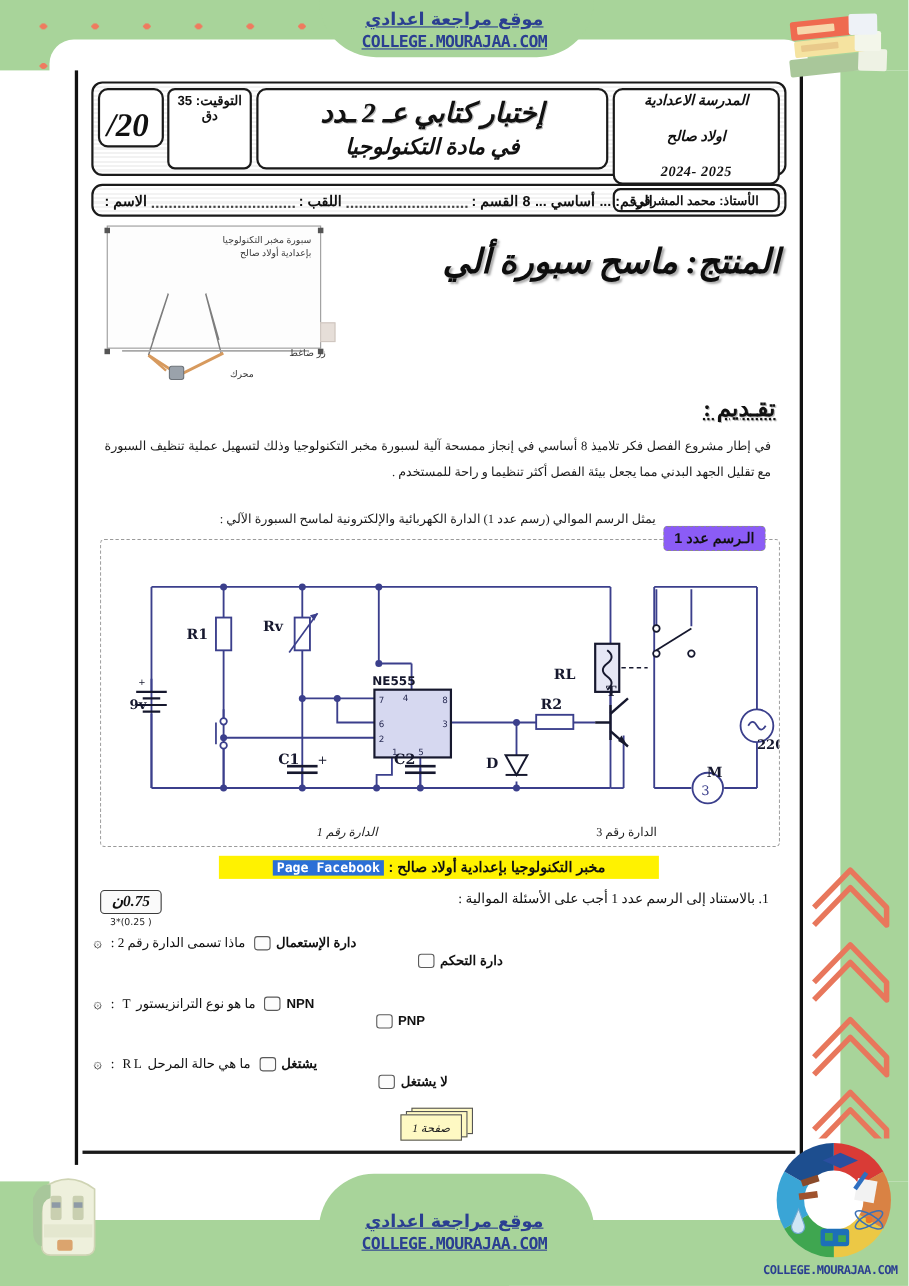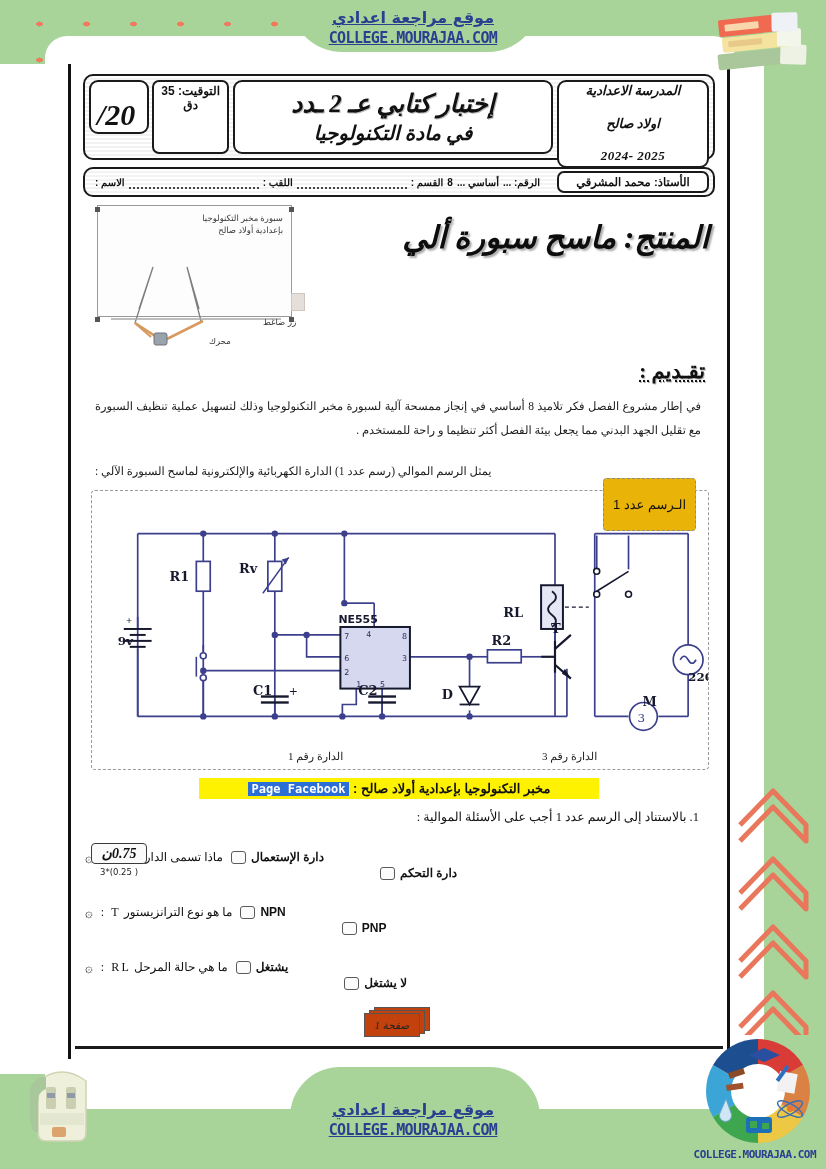--- a/index.html
+++ b/index.html
@@ -131,21 +131,21 @@
   .hdr-time {
     border:2px solid #1a1a1a; border-radius:7px; background:#fff;
     direction:rtl; text-align:center; font-size:12px; font-weight:bold;
     color:#111; padding:2px; font-family:"Liberation Sans", sans-serif;
   }
 
   
   .stu {
     margin:7px 4px 0 4px; border:2px solid #1a1a1a; border-radius:10px;
     height:30px; display:flex; flex-direction:row-reverse; align-items:center;
-    gap:4px; padding:0 10px; direction:rtl; font-size:10px; color:#111;
+    gap:4px; padding:0 10px; direction:rtl; font-size:13px; color:#111;
     font-family:"Liberation Sans", sans-serif;
     background: repeating-linear-gradient(0deg,#fff 0 2px,#f3f3f3 2px 4px);
   }
   .stu .lbl { font-weight:bold; white-space:nowrap; }
   .stu .dot-fill { border-bottom:2px dotted #444; height:14px; }
   .f1 { width:130px; } .f2 { width:110px; }
   .stu .cls { font-weight:bold; white-space:nowrap; }
 
   
   .prod { position:relative; margin:8px 6px 0 6px; height:150px; }
@@ -180,37 +180,37 @@
     font-family:"Liberation Serif", serif; font-weight:bold; font-size:21px;
     color:#111; text-shadow:1px 1px 0 #bbb;
   }
   .pres-h u { text-decoration-style: dotted; }
   .pres-p {
     margin:10px 18px 0 16px; direction:rtl; text-align:justify;
     font-size:11.5px; line-height:2.1; color:#1b1b1b;
     font-family:"Liberation Serif", serif;
   }
   .fig-lead {
-    margin:22px 18px 12px 16px; direction:rtl; text-align:left;
+    margin:22px 18px 12px 16px; direction:rtl; text-align:center;
     font-size:11.5px; color:#1b1b1b; font-family:"Liberation Serif", serif;
   }
 
   
   .diagram {
     position:relative; margin:8px 10px 0 12px; height:280px;
     border:1.6px dashed #9a9a9a; border-radius:4px;
   }
   .fig-tag {
-    position:absolute; right:12px; top:-13px; background:#eab308;
-    border:1.5px dashed #8a8a8a; border-radius:4px; padding:18px 9px;
-    direction:rtl; font-size:13px; font-weight:normal; color:#111;
+    position:absolute; right:12px; top:-13px; background:#8b5cf6;
+    border:1.5px dashed #8a8a8a; border-radius:4px; padding:3px 9px;
+    direction:rtl; font-size:13px; font-weight:bold; color:#111;
     font-family:"Liberation Sans", sans-serif;
   }
   .cap1 { position:absolute; left:196px; bottom:6px; direction:rtl; font-size:11px; color:#222;
-          font-family:"Liberation Serif", serif; }
+          font-family:"Liberation Serif", serif;font-style:italic; }
   .cap2 { position:absolute; left:450px; bottom:6px; direction:rtl; font-size:11px; color:#222;
           font-family:"Liberation Serif", serif; }
 
   
   .hl {
     position:relative; margin:8px auto 0 auto; width:400px;
     background:#fff200; border:0; padding:3px 10px; text-align:center;
     direction:rtl; font-size:13px; font-weight:bold; color:#111;
     font-family:"Liberation Sans", sans-serif;
   }
@@ -218,21 +218,21 @@
             font-family:"DejaVu Sans Mono", monospace; font-size:12px; }
 
   
   .qwrap { position:relative; margin:10px 6px 0 6px; }
   .score {
     position:absolute; left:6px; top:0; width:56px; text-align:center;
   }
   .score .box {
     border:1.5px solid #3b3b3b; border-radius:4px; background:#fafafa;
     font-family:"Liberation Serif", serif; font-style:italic; font-weight:bold;
-    font-size:14px; color:#111; padding:1px 2px; direction:rtl;margin-top:34px;
+    font-size:14px; color:#111; padding:1px 2px; direction:rtl;
   }
   .score .sub { font-size:8.5px; color:#222; margin-top:3px; }
   .q-head {
     direction:rtl; text-align:right; font-size:12.5px; color:#111;
     font-family:"Liberation Serif", serif; padding:0 14px 0 0;
   }
   .q-row {
     display:flex; flex-direction:row-reverse; align-items:center;
     direction:rtl; margin-top:9px; padding:0 22px 0 0; gap:8px;
   }
@@ -249,21 +249,21 @@
   .opt-lbl { font-size:12px; color:#111; font-family:"Liberation Sans", sans-serif;
              font-weight:bold; white-space:nowrap; }
   .opt-a { margin-right:48px; }
   .opt-b { margin-right:58px;margin-top:32px; }
 
   
   .pagenum {
     position:absolute; left:50%; transform:translateX(-50%); bottom:22px;
     width:70px; height:30px;
   }
-  .pagenum .sh { position:absolute; border:1.4px solid #555; background:#c2410c; }
+  .pagenum .sh { position:absolute; border:1.4px solid #555; background:#fef9c3; }
   .pagenum .s1 { left:10px; top:0; width:56px; height:24px; }
   .pagenum .s2 { left:5px; top:3px; width:56px; height:24px; }
   .pagenum .s3 { left:0; top:6px; width:56px; height:24px;
                  display:flex; align-items:center; justify-content:center; }
   .pagenum .txt { direction:rtl; font-size:10.5px; color:#222;
                   font-family:"Liberation Serif", serif; font-style:italic; }
   .btm-rule { position:absolute; left:4px; right:4px; bottom:10px; height:3px; background:#1a1a1a; }
 </style>
 </head>
 <body>

